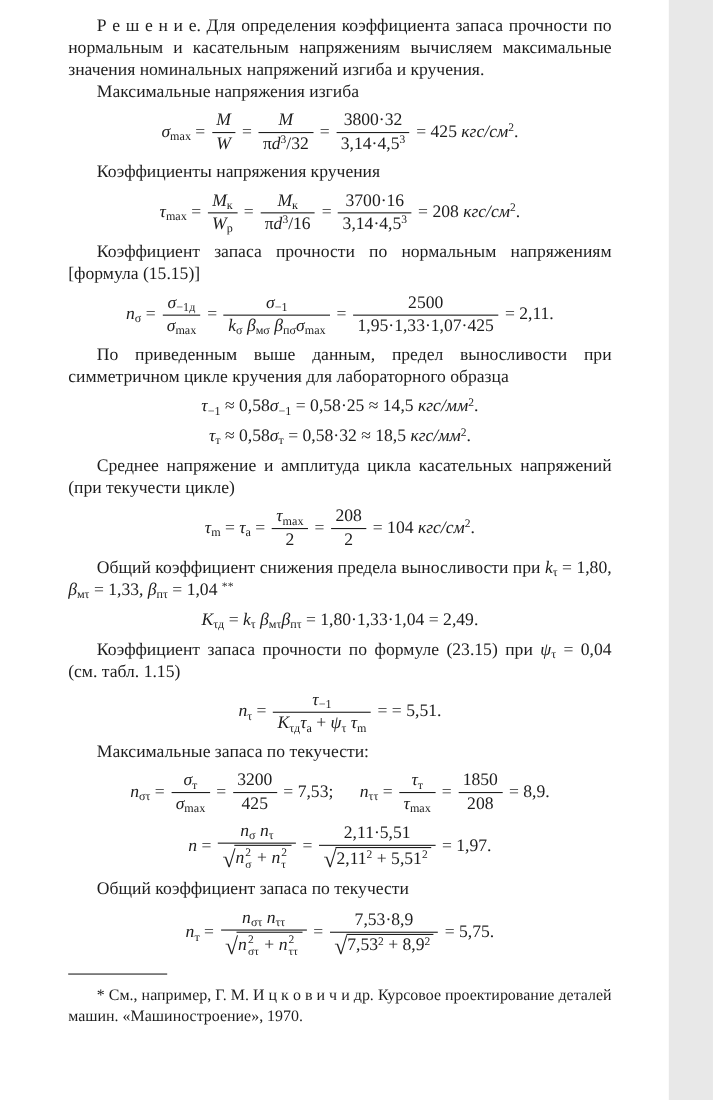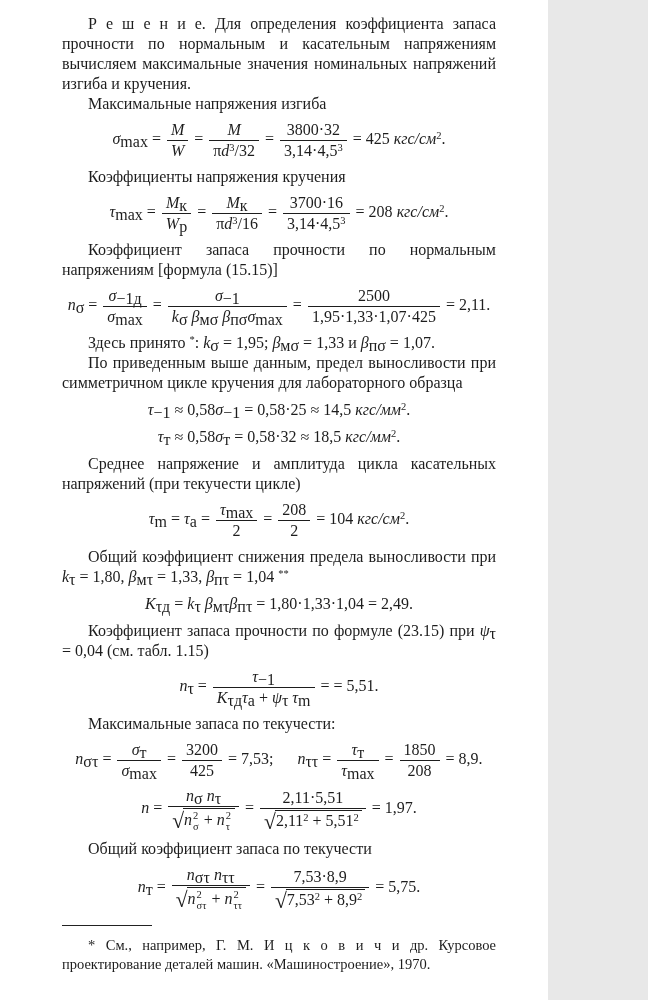--- a/index.html
+++ b/index.html
@@ -1,25 +1,25 @@
 <!DOCTYPE html>
 <html><head>
 <meta charset="utf-8">
 <style>
   html,body{margin:0;padding:0;background:#e8e8e8;}
   .sheet{
-    width:548px;height:1000px;background:#ffffff;color:#1d1d1d;
+    width:608px;height:1000px;background:#ffffff;color:#1d1d1d;
     font-family:"Liberation Serif","DejaVu Serif",serif;
     overflow:hidden;position:relative;box-sizing:border-box;
     padding:14px 52px 0 62px;
   }
   p{margin:0;font-size:16px;line-height:20px;text-align:justify;}
   p.indent{text-indent:26px;}
   i{font-style:italic;}
-  sub{font-size:16px;vertical-align:-3px;line-height:0;}
+  sub{font-size:11px;vertical-align:-3px;line-height:0;}
   sup{font-size:10.5px;vertical-align:5px;line-height:0;}
   .formula{
     text-align:center;margin:7px 0;font-size:16px;line-height:20px;
     white-space:nowrap;
   }
   .frac{
     display:inline-block;vertical-align:middle;text-align:center;
     line-height:18px;margin:0 2px;
   }
   .frac .num{display:block;padding:0 4px 1px;border-bottom:1.3px solid currentColor;}
@@ -48,21 +48,20 @@
   <div class="formula"><i>σ</i><sub>max</sub> = <span class="frac"><span class="num"><i>M</i></span><span class="den"><i>W</i></span></span> = <span class="frac"><span class="num"><i>M</i></span><span class="den">π<i>d</i><sup>3</sup>/32</span></span> = <span class="frac"><span class="num">3800·32</span><span class="den">3,14·4,5<sup>3</sup></span></span> = 425 <i>кгс/см</i><sup>2</sup>.</div>
 
   <p class="indent">Коэффициенты напряжения кручения</p>
 
   <div class="formula"><i>τ</i><sub>max</sub> = <span class="frac"><span class="num"><i>M</i><sub>к</sub></span><span class="den"><i>W</i><sub>p</sub></span></span> = <span class="frac"><span class="num"><i>M</i><sub>к</sub></span><span class="den">π<i>d</i><sup>3</sup>/16</span></span> = <span class="frac"><span class="num">3700·16</span><span class="den">3,14·4,5<sup>3</sup></span></span> = 208 <i>кгс/см</i><sup>2</sup>.</div>
 
   <p class="indent">Коэффициент запаса прочности по нормальным напряжениям [формула (15.15)]</p>
 
   <div class="formula"><i>n</i><sub>σ</sub> = <span class="frac"><span class="num"><i>σ</i><sub>−1д</sub></span><span class="den"><i>σ</i><sub>max</sub></span></span> = <span class="frac"><span class="num"><i>σ</i><sub>−1</sub></span><span class="den"><i>k</i><sub>σ</sub> <i>β</i><sub>мσ</sub> <i>β</i><sub>пσ</sub><i>σ</i><sub>max</sub></span></span> = <span class="frac"><span class="num">2500</span><span class="den">1,95·1,33·1,07·425</span></span> = 2,11.</div>
 
-  <p class="indent">Здесь принято <sup>*</sup>: <i>k</i><sub>σ</sub> = 1,95; <i>β</i><sub>мσ</sub> = 1,33 и <i>β</i><sub>пσ</sub> = 1,07.</p>
 
   <p class="indent">По приведенным выше данным, предел выносливости при симметричном цикле кручения для лабораторного образца</p>
 
   <div class="formula"><i>τ</i><sub>−1</sub> ≈ 0,58<i>σ</i><sub>−1</sub> = 0,58·25 ≈ 14,5 <i>кгс/мм</i><sup>2</sup>.</div>
 
 
   <div class="formula"><i>τ</i><sub>т</sub> ≈ 0,58<i>σ</i><sub>т</sub> = 0,58·32 ≈ 18,5 <i>кгс/мм</i><sup>2</sup>.</div>
 
   <p class="indent">Среднее напряжение и амплитуда цикла касательных напряжений (при текучести цикле)</p>
 

